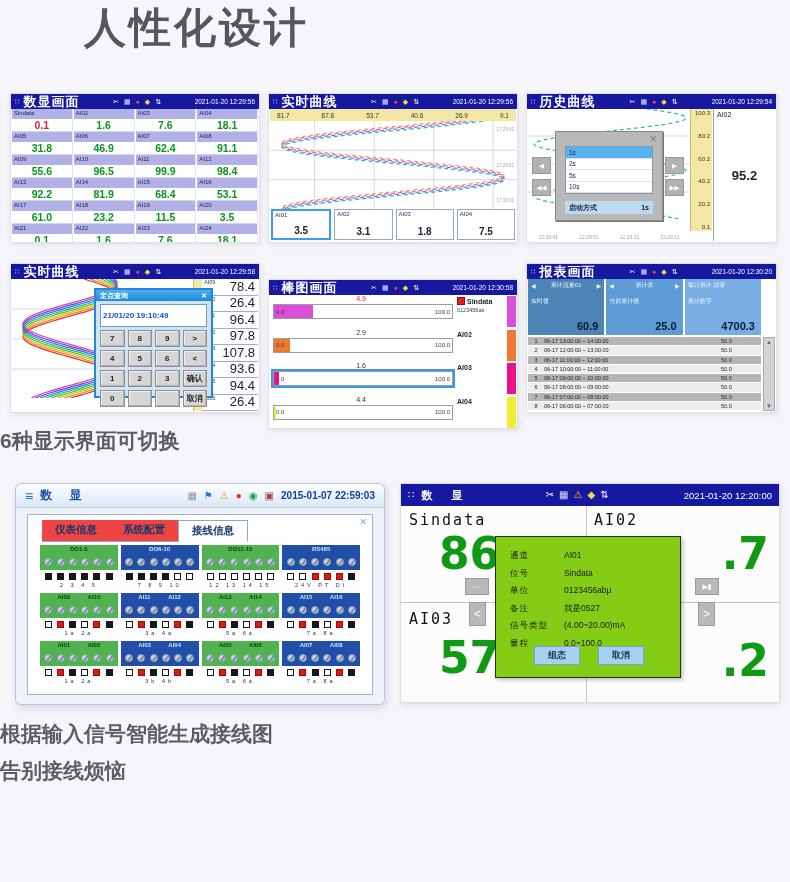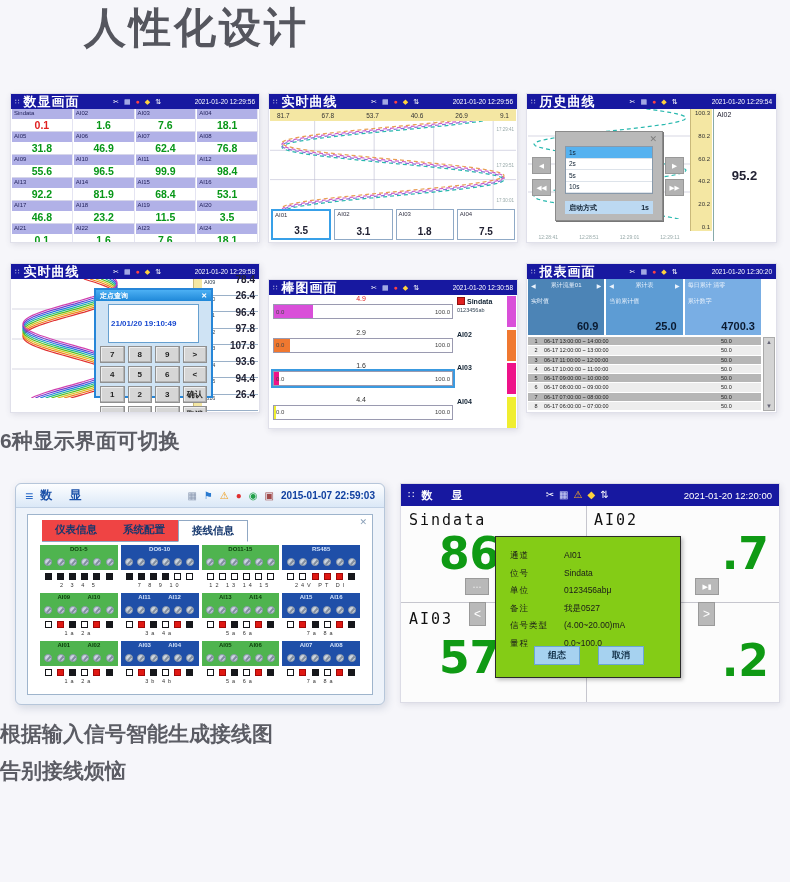--- a/index.html
+++ b/index.html
@@ -58,24 +58,24 @@
   .vrow{height:10.5px;font-size:6.5px;color:#123;display:flex;align-items:center;padding:0 3px;border-bottom:1px solid #dde3ea;}
   .vrow.sel{background:#56b2f0;}
   .vfoot{position:absolute;left:9px;bottom:6px;right:9px;height:13px;background:#bcd9f2;display:flex;justify-content:space-between;align-items:center;font-size:7px;font-weight:bold;color:#123;padding:0 4px;}
 
   
   #k-svg{position:absolute;left:1px;top:15px;width:181px;height:119px;}
   .kstrip{position:absolute;left:182px;width:8px;top:15px;bottom:1px;background:#f4e7a3;border-left:1px solid #c9b97a;}
   .klist{position:absolute;left:191px;right:1px;top:15px;bottom:1px;display:flex;flex-direction:column;}
   .kcell{flex:1;border-bottom:1px solid #9ab0c8;position:relative;}
   .kcell .lab{position:absolute;top:0;left:2px;font-size:5.5px;color:#345;}
-  .kcell .val{position:absolute;bottom:10px;right:3px;font-size:10px;font-weight:bold;color:#223;}
+  .kcell .val{position:absolute;bottom:1px;right:3px;font-size:13px;font-weight:normal;color:#223;}
   .kdialog{position:absolute;left:83px;top:24px;width:119px;height:110px;background:#cfe3f4;border:2px solid #2686d8;z-index:2;box-sizing:border-box;}
   .kdtitle{height:11px;background:linear-gradient(#4cb0f4,#1f88d8);color:#fff;font-size:7px;font-weight:bold;display:flex;align-items:center;justify-content:space-between;padding:0 4px;}
-  .kinput{margin:3px 12px;height:13px;background:#fff;border:1px solid #66a0d0;font-size:8px;font-weight:bold;color:#1a4ad0;display:flex;align-items:center;padding:12px 2px;}
+  .kinput{margin:3px 4px;height:13px;background:#fff;border:1px solid #66a0d0;font-size:8px;font-weight:bold;color:#1a4ad0;display:flex;align-items:center;padding:4px 2px;}
   .kgrid{display:grid;grid-template-columns:repeat(4,1fr);gap:3px;margin:0 4px;}
   .key{height:15px;background:#d6d6d6;border:1px solid #909090;box-shadow:inset -1px -1px 0 #b4b4b4,inset 1px 1px 0 #efefef;display:flex;align-items:center;justify-content:center;font-size:8px;font-weight:bold;color:#222;}
 
   
   .brow{position:absolute;left:1px;right:1px;height:33px;}
   .bval{position:absolute;top:0;left:0;width:182px;text-align:center;font-size:7px;color:#333;}
   .bval.alarm{color:#e02020;}
   .bbar{position:absolute;top:9px;left:3px;width:178px;height:13px;border:1px solid #9a9ab0;background:#fff;}
   .bbar.sel{outline:2px solid #3a9ae0;}
   .bfill{position:absolute;left:0;top:0;bottom:0;}
@@ -196,21 +196,21 @@
       <div class="dcell">
         <div class="lab">AI06</div>
         <div class="val">46.9</div>
       </div>
       <div class="dcell">
         <div class="lab">AI07</div>
         <div class="val">62.4</div>
       </div>
       <div class="dcell">
         <div class="lab">AI08</div>
-        <div class="val">76.8</div>
+        <div class="val">91.1</div>
       </div>
       <div class="dcell">
         <div class="lab">AI09</div>
         <div class="val">55.6</div>
       </div>
       <div class="dcell">
         <div class="lab">AI10</div>
         <div class="val">96.5</div>
       </div>
       <div class="dcell">
@@ -232,21 +232,21 @@
       <div class="dcell">
         <div class="lab">AI15</div>
         <div class="val">68.4</div>
       </div>
       <div class="dcell">
         <div class="lab">AI16</div>
         <div class="val">53.1</div>
       </div>
       <div class="dcell">
         <div class="lab">AI17</div>
-        <div class="val">46.8</div>
+        <div class="val">61.0</div>
       </div>
       <div class="dcell">
         <div class="lab">AI18</div>
         <div class="val">23.2</div>
       </div>
       <div class="dcell">
         <div class="lab">AI19</div>
         <div class="val">11.5</div>
       </div>
       <div class="dcell">

